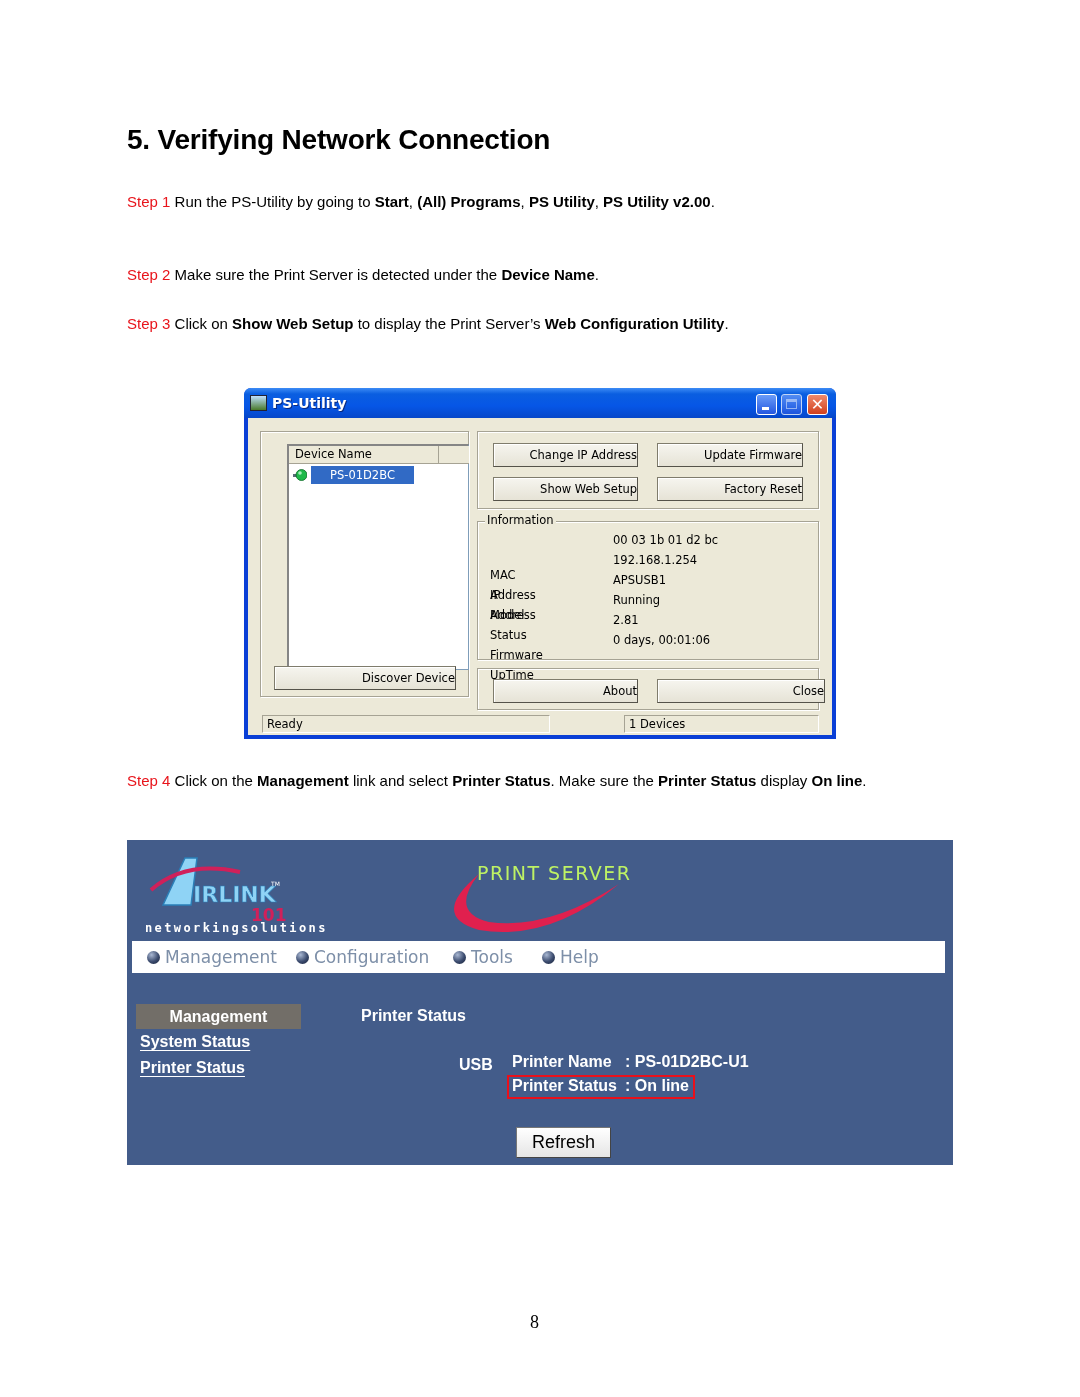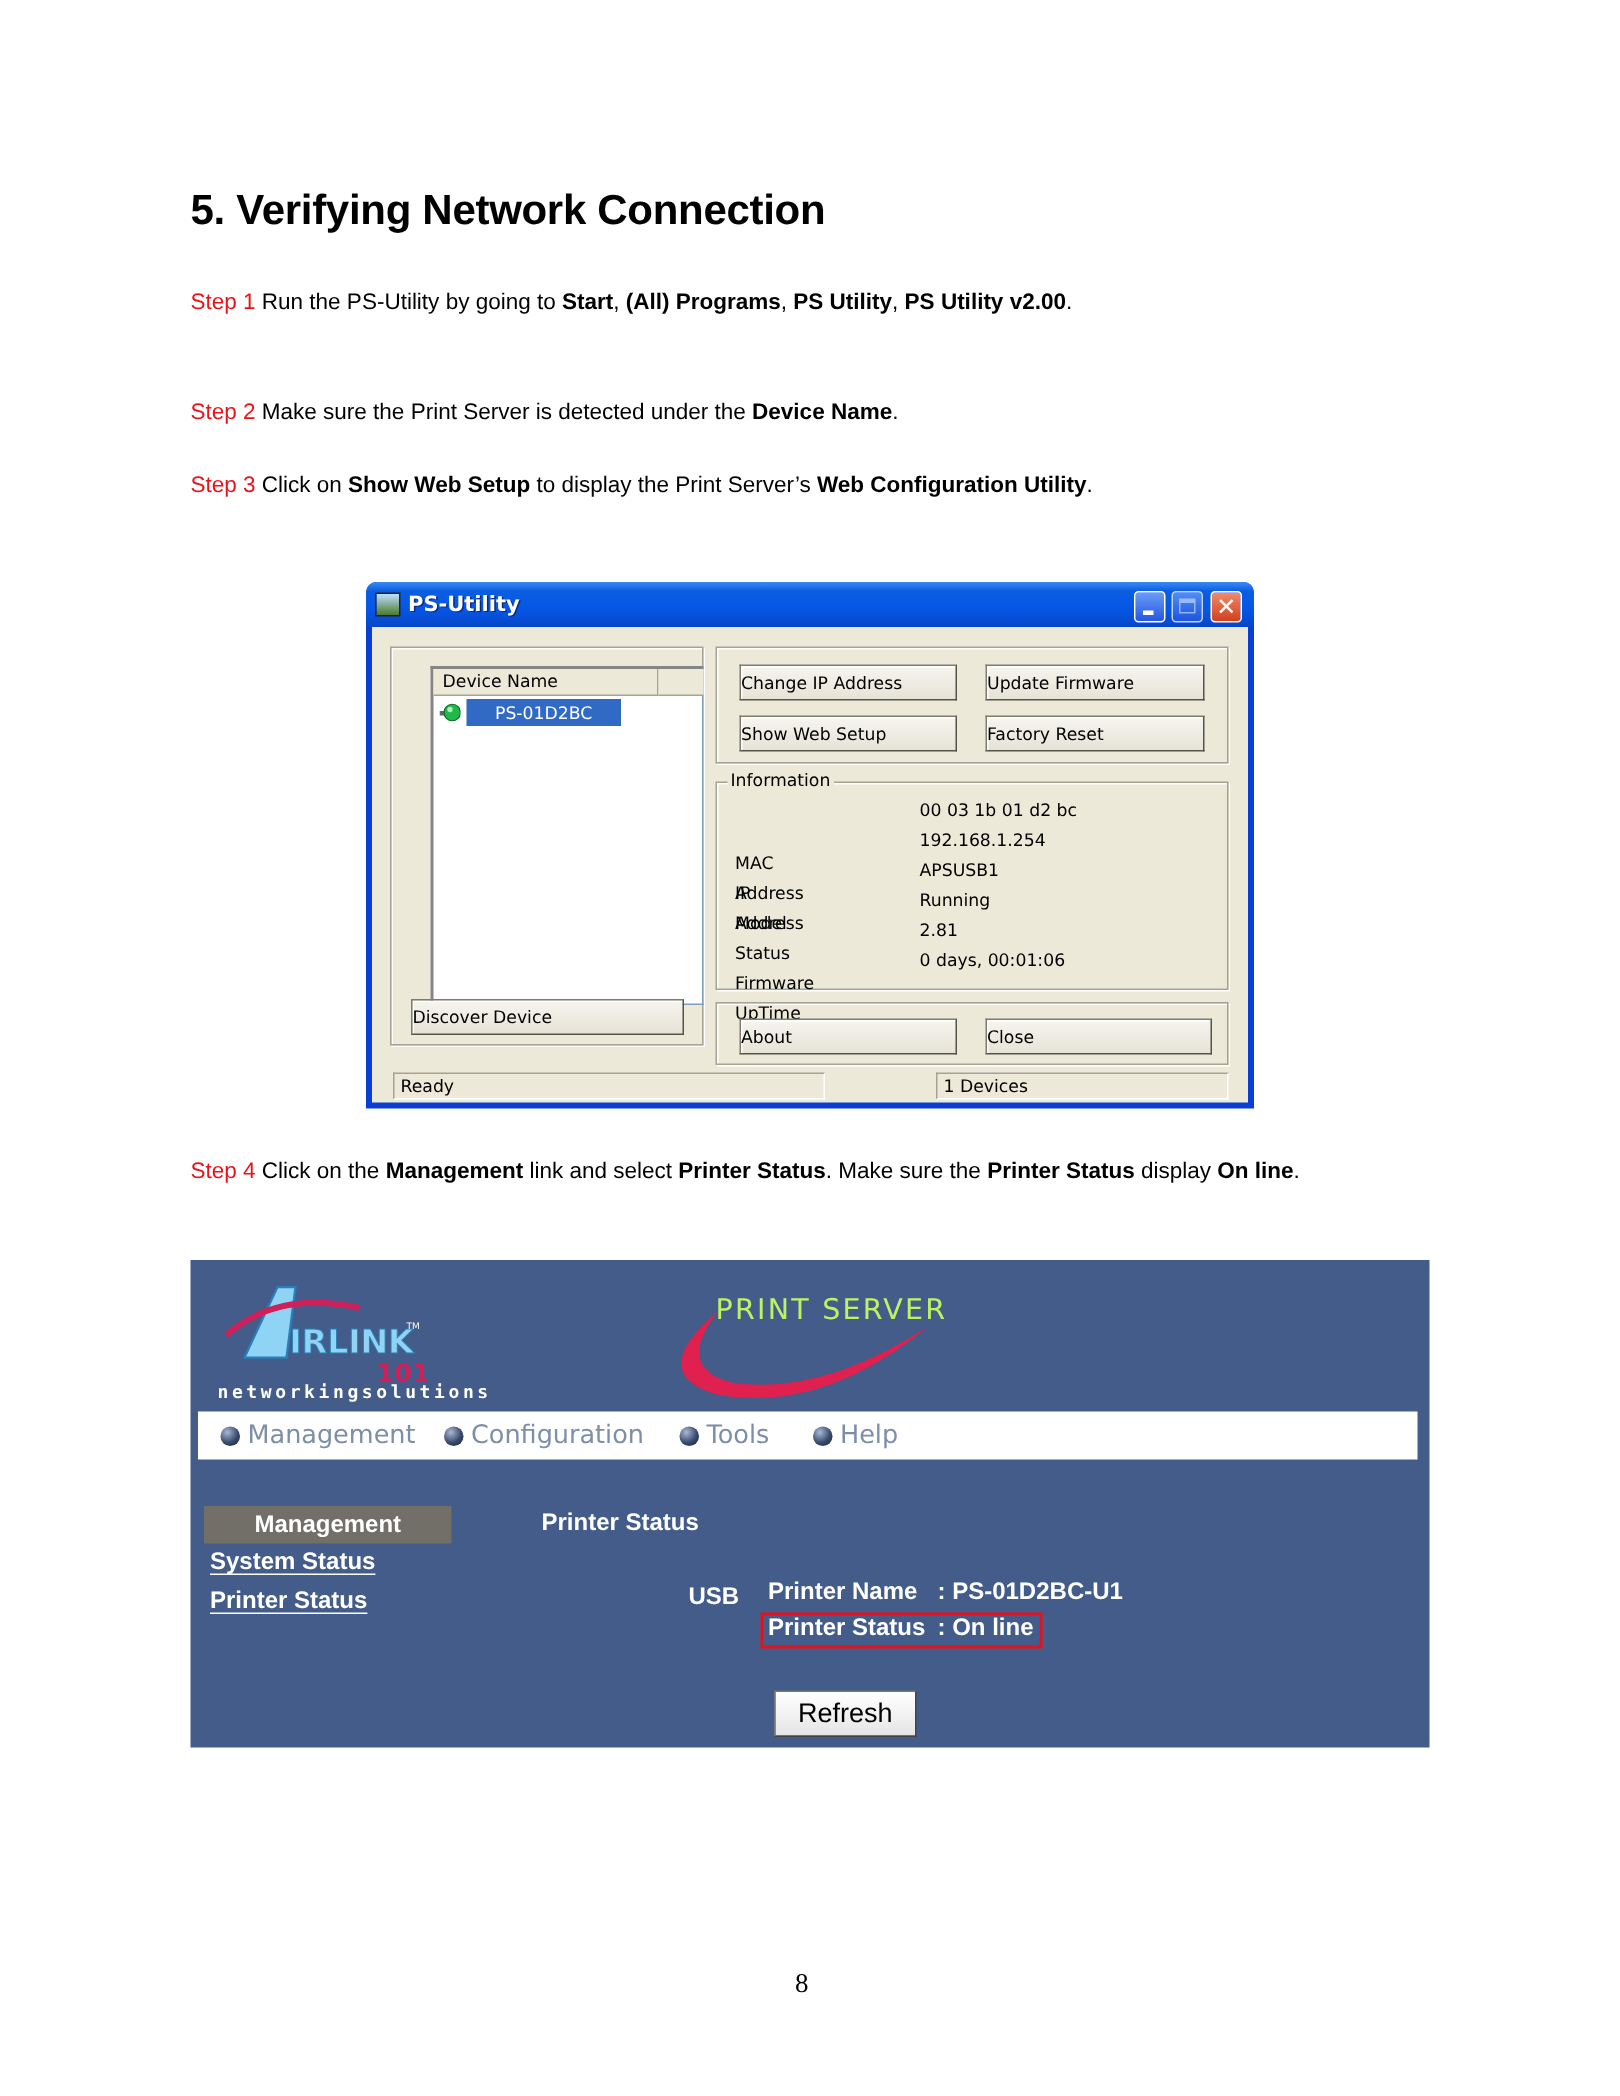--- a/index.html
+++ b/index.html
@@ -19,21 +19,21 @@
   .tbtn { position:absolute; top:6px; width:21px; height:21px; border:1px solid #fff; border-radius:3px; box-sizing:border-box; }
   .tbtn.min { left:512px; background:linear-gradient(#6a9cf8,#2457e0); }
   .tbtn.max { left:537px; background:linear-gradient(#6a9cf8,#2457e0); opacity:0.75; }
   .tbtn.close { left:563px; background:linear-gradient(#f08a6c,#d1401d); }
   .tbtn.min::after { content:""; position:absolute; left:5px; top:12px; width:7px; height:3px; background:#fff; }
   .tbtn.max::after { content:""; position:absolute; left:4px; top:4px; width:11px; height:10px; border:1px solid #fff; border-top-width:3px; box-sizing:border-box; opacity:0.7; }
   .tbtn.close span { position:absolute; left:0; top:0; width:19px; height:19px; line-height:19px; text-align:center; color:#fff; font-size:16px; font-weight:bold; font-family:"DejaVu Sans", sans-serif; }
   .xpbody { position:absolute; left:4px; top:30px; width:584px; height:317px; background:#ece9d8; }
   .xpfont { font-family:"DejaVu Sans", sans-serif; font-size:11.5px; color:#000; }
   .group { position:absolute; border:1px solid #a6a394; box-shadow:inset 1px 1px 0 #fff, 1px 1px 0 #fff; box-sizing:border-box; }
-  .xbtn { position:absolute; height:24px; background:linear-gradient(#f6f5ef,#e6e3d6); border:1px solid #7f7c6c; border-right-color:#55534a; border-bottom-color:#55534a; box-shadow:inset 1px 1px 0 #fff; box-sizing:border-box; text-align:left; line-height:22px; }
+  .xbtn { position:absolute; height:24px; background:linear-gradient(#f6f5ef,#e6e3d6); border:1px solid #7f7c6c; border-right-color:#55534a; border-bottom-color:#55534a; box-shadow:inset 1px 1px 0 #fff; box-sizing:border-box; text-align:right; line-height:22px; }
   .listbox { position:absolute; left:26px; top:12px; width:182px; height:226px; background:#fff; border:1px solid #7f9db9; border-top:2px solid #858585; border-left:2px solid #858585; box-sizing:border-box; }
   .lhdr { position:absolute; left:0; top:0; width:150px; height:18px; background:#ece9d8; border-right:1px solid #a6a394; border-bottom:1px solid #a6a394; box-sizing:border-box; line-height:17px; padding-left:6px; }
   .lhdr2 { position:absolute; left:150px; top:0; width:30px; height:18px; background:#ece9d8; border-bottom:1px solid #a6a394; box-sizing:border-box; }
   .litem { position:absolute; left:22px; top:20px; height:18px; background:#316ac5; color:#fff; padding:0 19px; line-height:18px; }
   .licon { position:absolute; left:4px; top:22px; width:14px; height:14px; }
   .info-row { position:absolute; left:12px; height:20px; line-height:20px; }
   .info-row .k { position:absolute; left:0;margin-top:35px; }
   .info-row .v { position:absolute; left:123px; white-space:nowrap; }
   .statusbar { position:absolute; height:18px; border:1px solid #a6a394; border-right-color:#fff; border-bottom-color:#fff; box-sizing:border-box; line-height:16px; padding-left:4px; }
 
@@ -125,21 +125,21 @@
         <span class="v">2.81</span>
       </div>
       <div class="info-row" style="top:108px;">
         <span class="k">UpTime</span>
         <span class="v">0 days, 00:01:06</span>
       </div>
     </div>
 
     <div class="group" style="left:229px;top:250px;width:342px;height:42px;">
       <div class="xbtn" style="left:15px;top:10px;width:145px;">About</div>
-      <div class="xbtn" style="left:179px;top:10px;width:151px;">Close</div>
+      <div class="xbtn" style="left:179px;top:10px;width:168px;">Close</div>
     </div>
 
     <div class="statusbar" style="left:14px;top:297px;width:288px;">Ready</div>
     <div class="statusbar" style="left:376px;top:297px;width:195px;">1 Devices</div>
   </div>
 </div>
 
 <p class="para" style="top:769px;margin:0;width:840px;">
   <span class="step">Step 4</span><span> Click on the </span><span class="b">Management</span><span> link and select </span><span class="b">Printer Status</span><span>. Make sure the </span><span class="b">Printer Status</span><span> display </span><span class="b">On line</span><span>.</span>
 </p>

